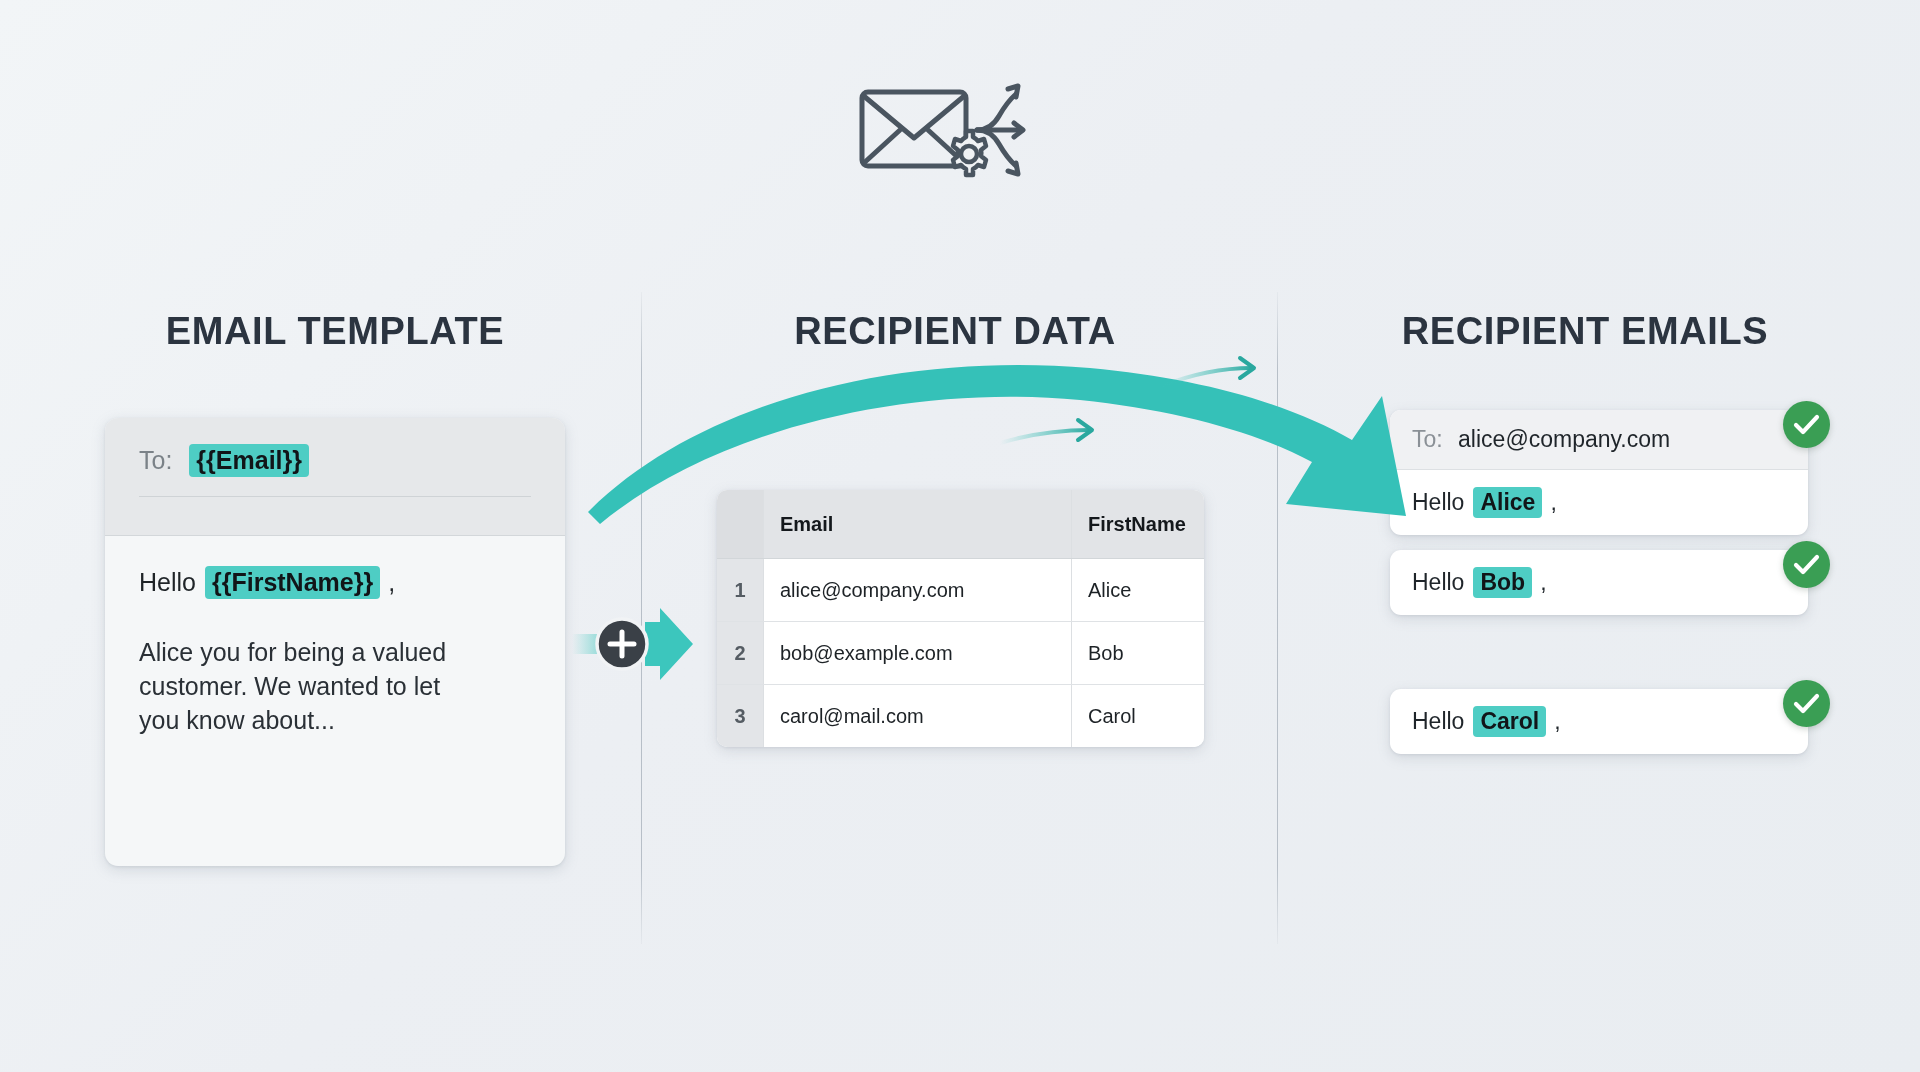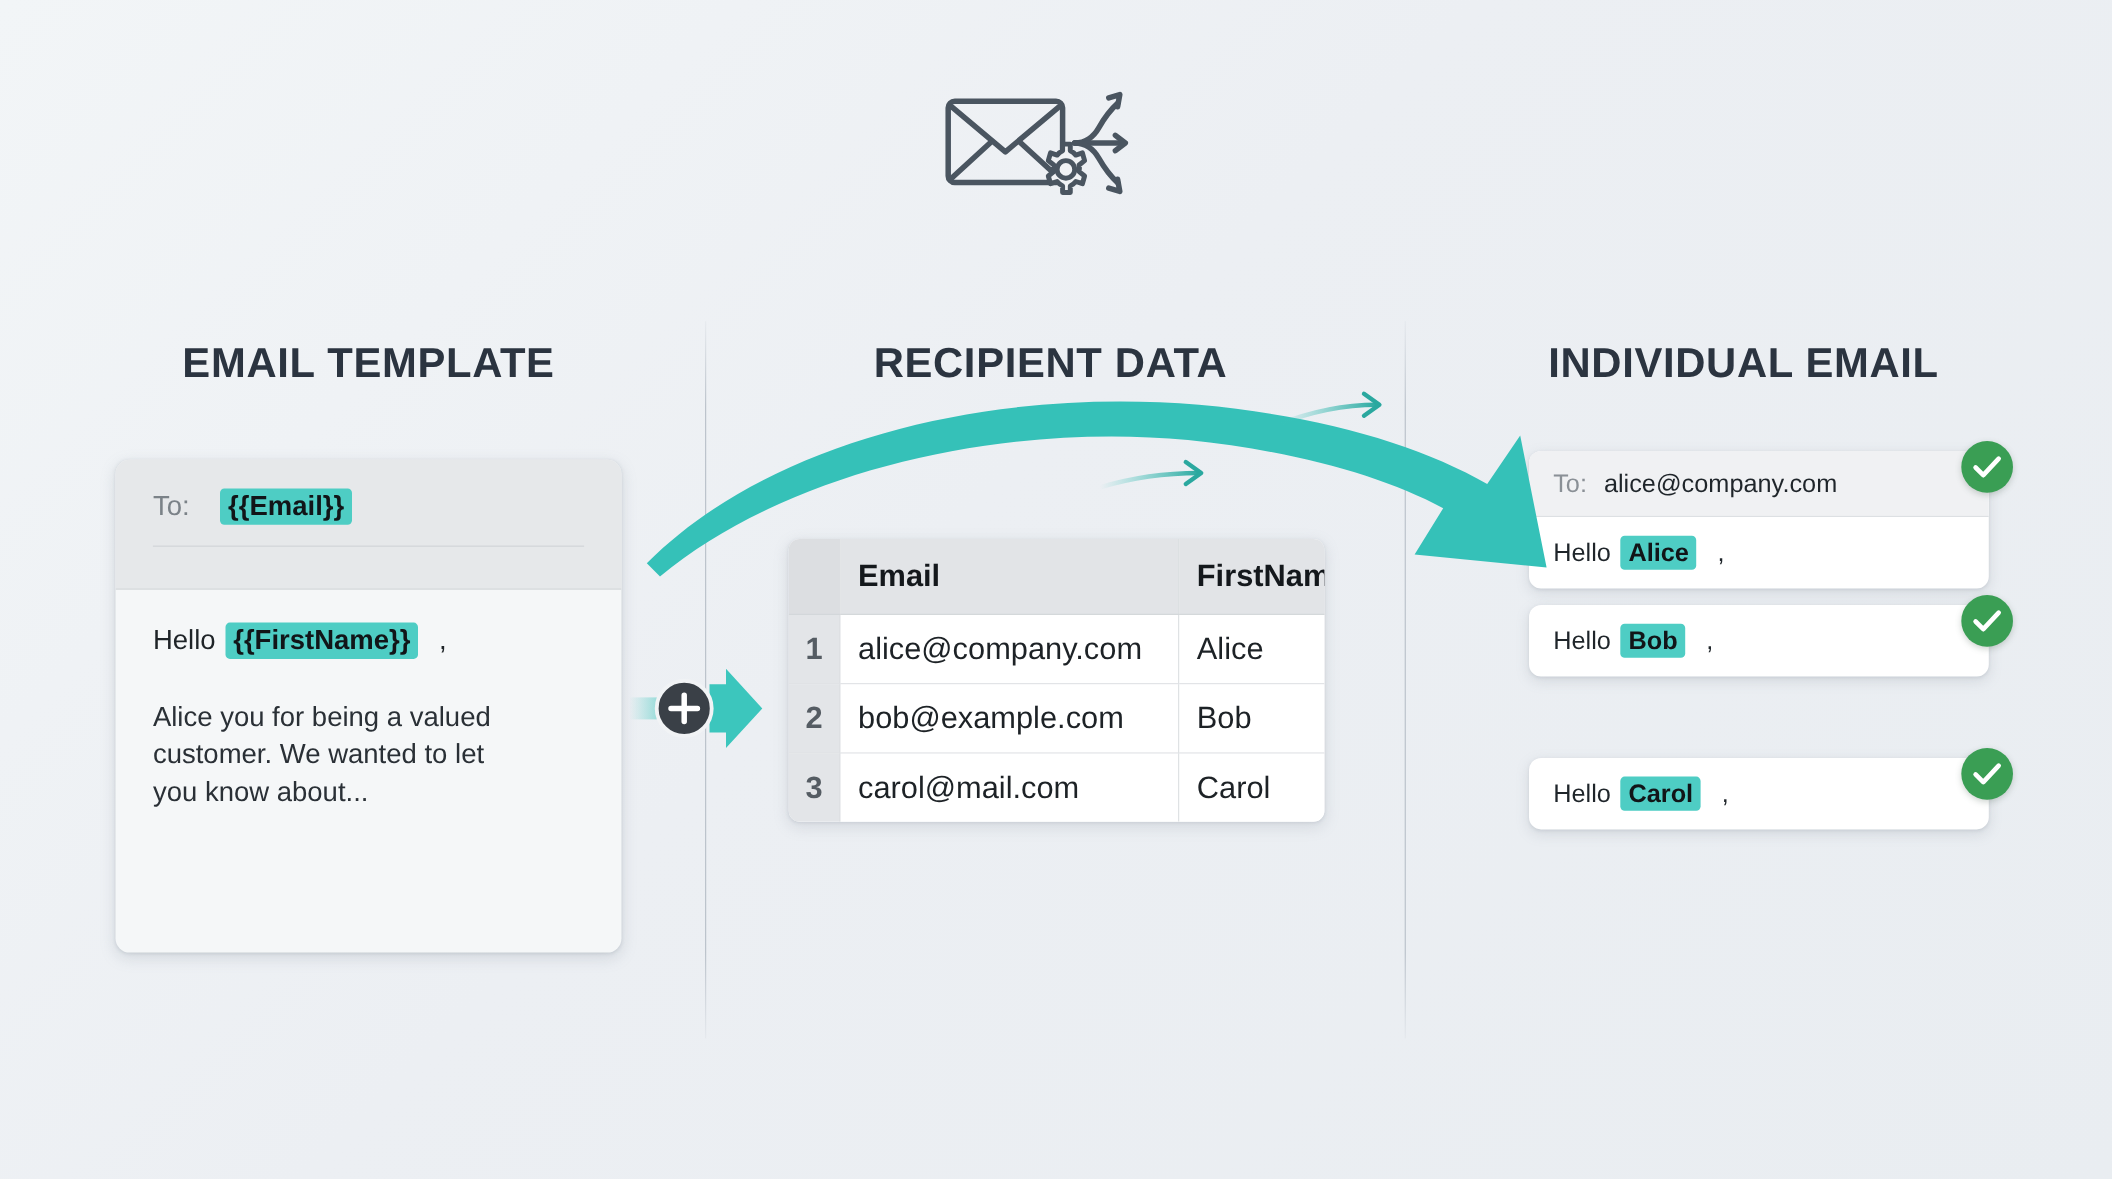--- a/index.html
+++ b/index.html
@@ -91,21 +91,21 @@
     align-items: baseline;
     white-space: nowrap;
   }
   .token {
     display: inline-block;
     background: #4ecdc4;
     color: #111518;
     font-weight: bold;
     border-radius: 4px;
     padding: 2px 7px;
-    margin: 0 19px;
+    margin: 0 8px;
   }
   #template-paragraph {
     margin-top: 36px;
     font-size: 25px;
     line-height: 1.36;
     color: #2a3036;
     max-width: 330px;
   }
 
   
@@ -129,21 +129,21 @@
     box-shadow: 0 4px 14px rgba(120,132,145,0.20), 0 1px 3px rgba(120,132,145,0.16);
     border-collapse: collapse;
     table-layout: fixed;
   }
   #recipient-table table {
     border-collapse: collapse;
     width: 100%;
     table-layout: fixed;
   }
   #recipient-table th, #recipient-table td {
-    font-size: 28px;
+    font-size: 20px;
     text-align: left;
     padding: 0 16px;
     height: 62px;
     border-right: 1px solid #dcdfe2;
     border-bottom: 1px solid #dfe2e5;
   }
   #recipient-table th {
     background: #e2e4e7;
     font-weight: bold;
     color: #14181c;
@@ -236,21 +236,21 @@
     <path d="M152 11 l10 -3 -2 11" stroke="#4a5560" stroke-width="5" fill="none" stroke-linecap="round" stroke-linejoin="round"></path>
     <path d="M121 52 h45" stroke="#4a5560" stroke-width="5" fill="none" stroke-linecap="round"></path>
     <path d="M158 45 l9 7 -9 7" stroke="#4a5560" stroke-width="5" fill="none" stroke-linecap="round" stroke-linejoin="round"></path>
     <path d="M121 52 q14 0 22 14 t17 22" stroke="#4a5560" stroke-width="5" fill="none" stroke-linecap="round"></path>
     <path d="M152 93 l10 3 -2 -11" stroke="#4a5560" stroke-width="5" fill="none" stroke-linecap="round" stroke-linejoin="round"></path>
   </svg>
 </div>
 
 <div class="col-heading" id="heading-template">EMAIL TEMPLATE</div>
 <div class="col-heading" id="heading-data">RECIPIENT DATA</div>
-<div class="col-heading" id="heading-output">INDIVIDUAL EMAIL</div>
+<div class="col-heading" id="heading-output">RECIPIENT EMAILS</div>
 
 <div class="divider" id="divider-1"></div>
 <div class="divider" id="divider-2"></div>
 
 <div id="template-card">
   <div id="template-header">
     <div class="tpl-line">
       <span class="tpl-label">To:</span>
       <span class="token">{{Email}}</span>
     </div>

